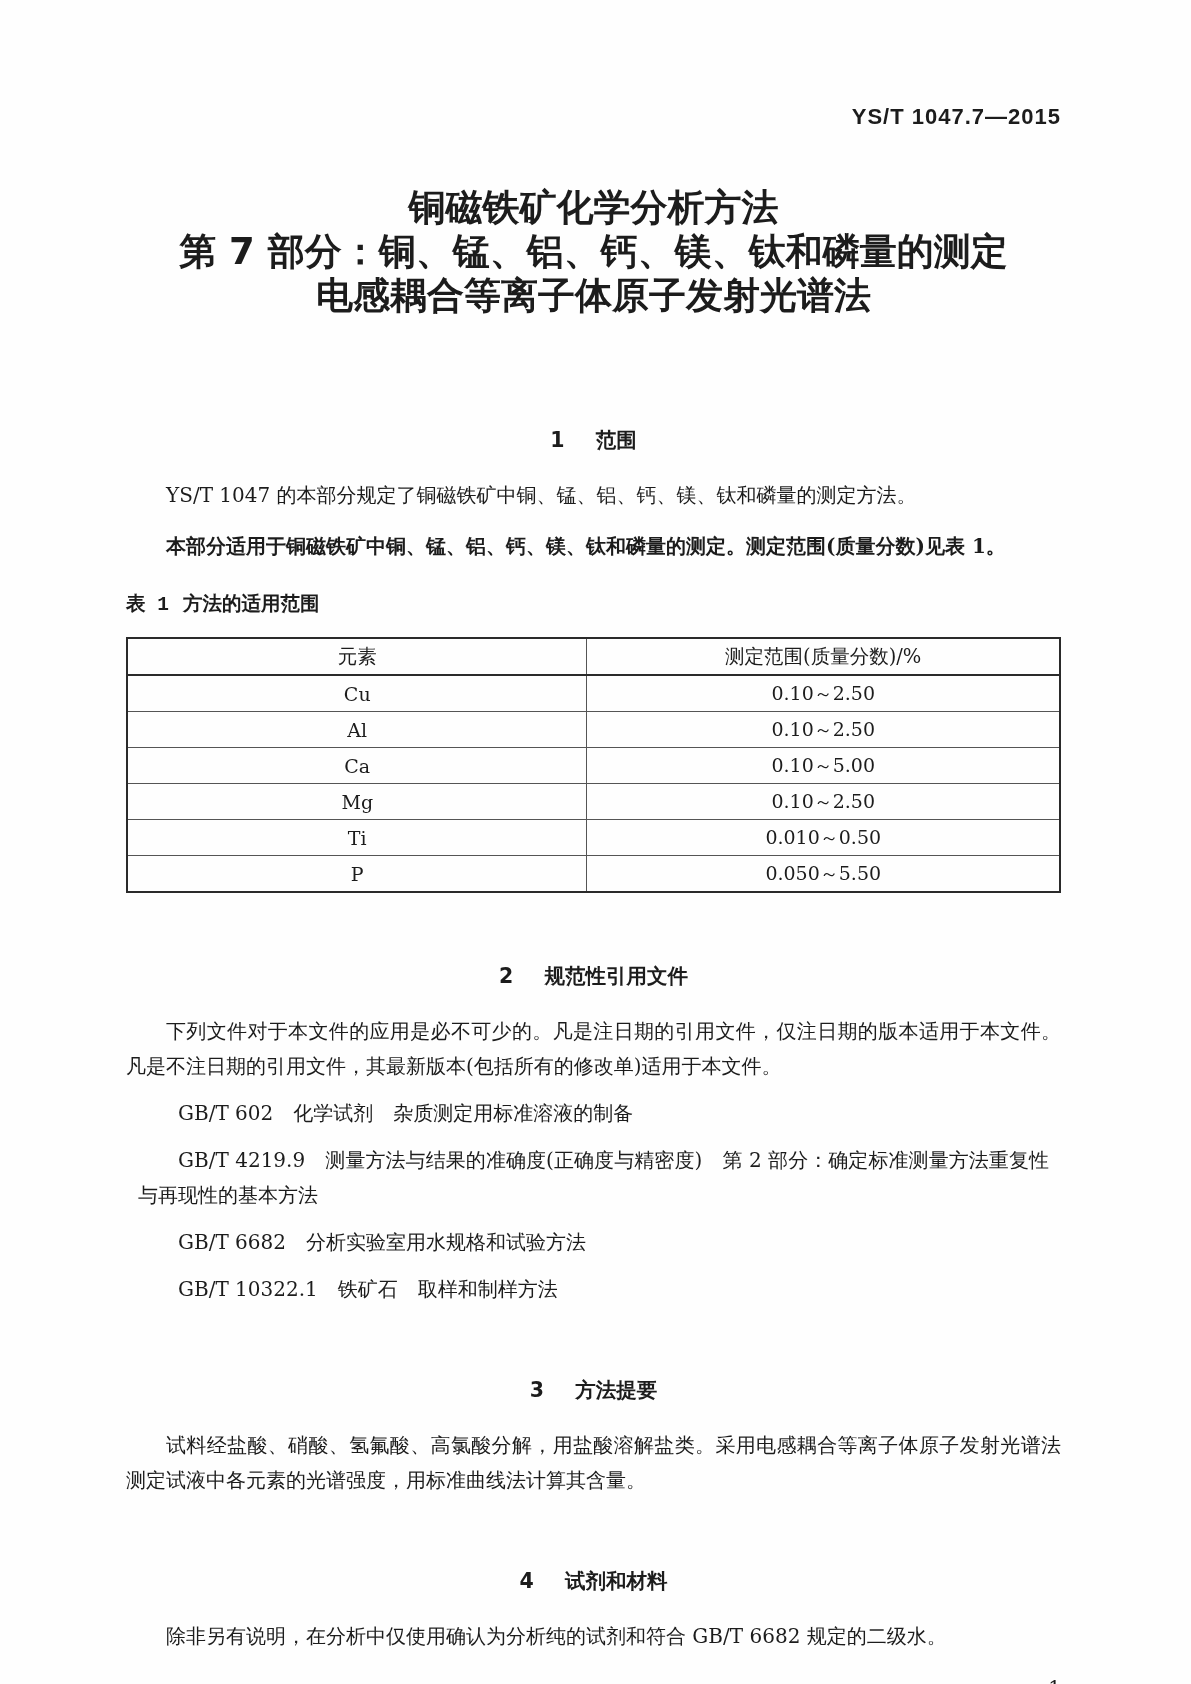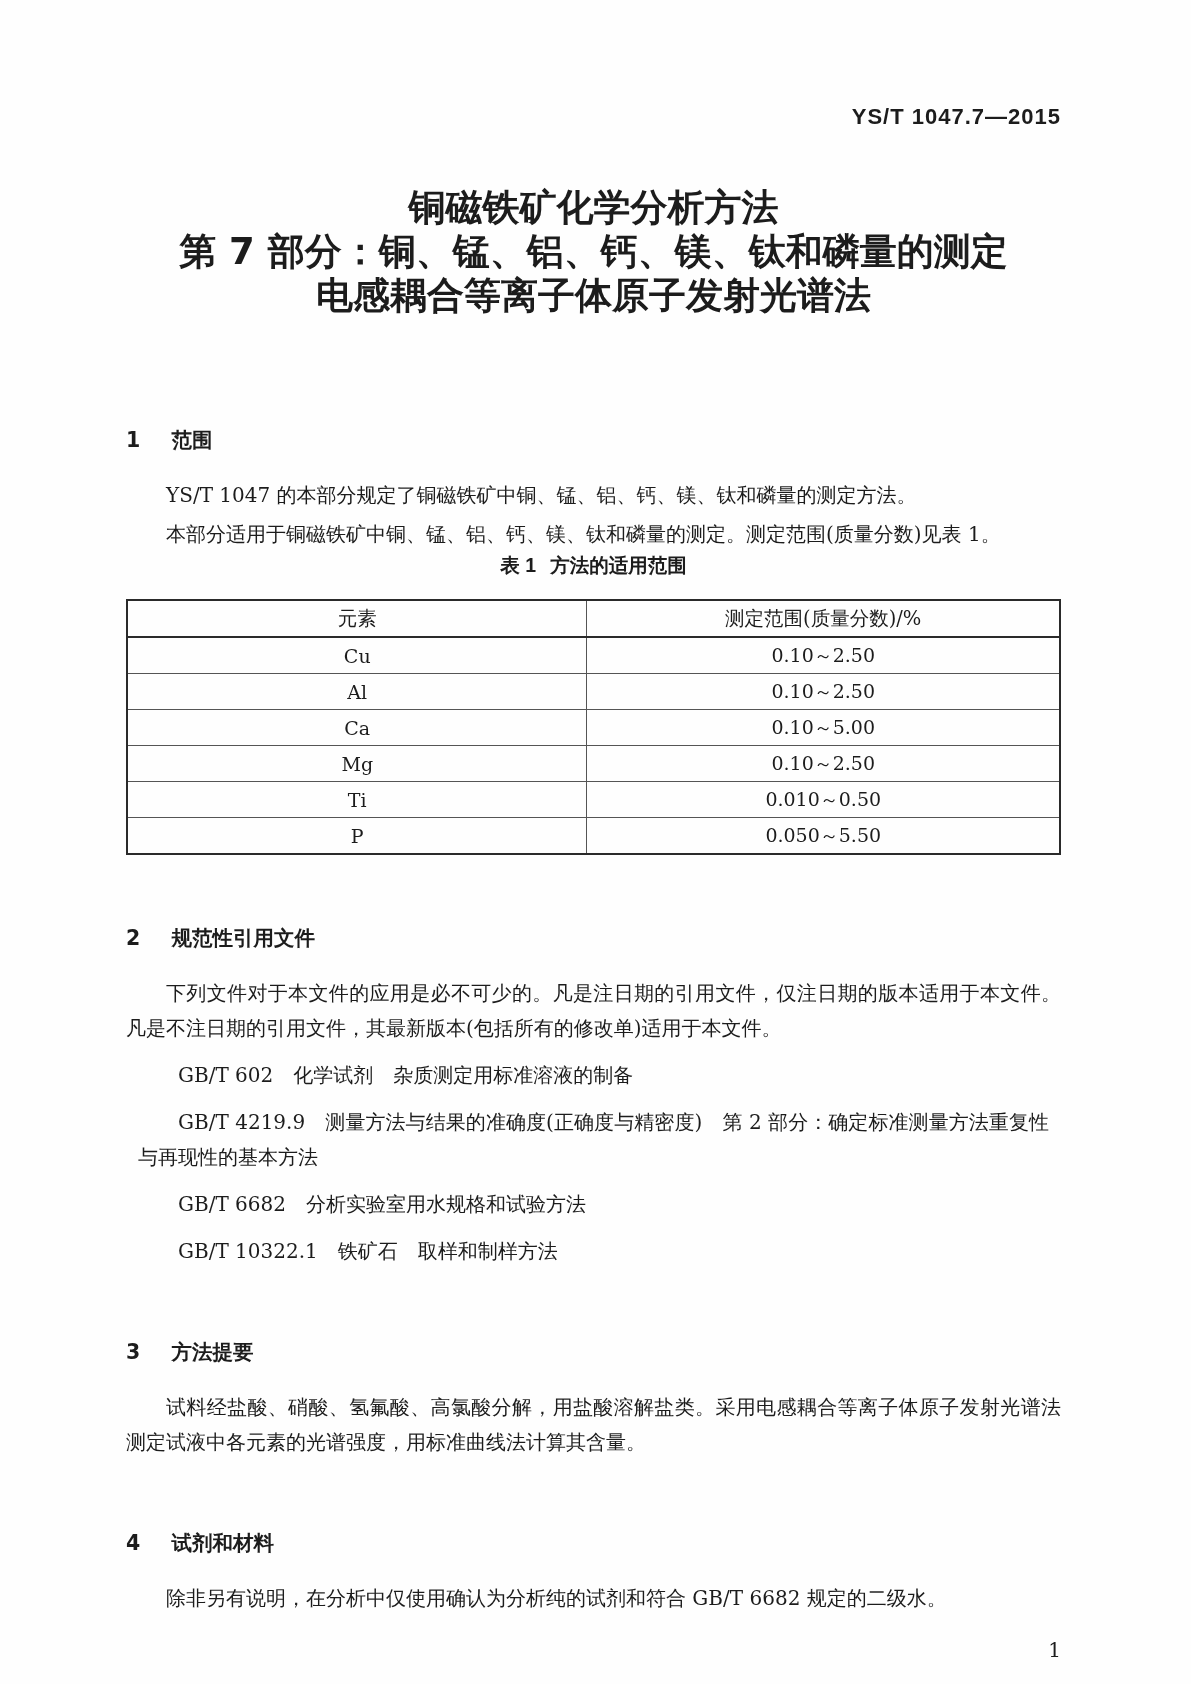--- a/index.html
+++ b/index.html
@@ -29,43 +29,44 @@
     font-size:37px;
     line-height:44px;
   }
   .sec-heading{
     margin:0;
     margin-top:110px;
     font-family:"DejaVu Sans","Liberation Sans",sans-serif;
     font-weight:bold;
     font-size:20.5px;
     line-height:24px;
+    text-align:center;
   }
   .sec-heading .h-num{display:inline-block;}
   .sec-heading .h-label{display:inline-block;margin-left:24px;}
   .sec-heading.h2,.sec-heading.h3,.sec-heading.h4{margin-top:71px;}
   .body-para{
     margin:0;
     margin-top:26px;
     font-size:20px;
     line-height:35px;
     text-align:justify;
     text-indent:2em;
   }
-  .body-para.follow{margin-top:4px;}
+  .body-para.follow{margin-top:16px;font-weight:bold;}
   .ref-para{
     margin:12px;
     font-size:20px;
     line-height:35px;
     text-align:justify;
     text-indent:2em;
   }
   .table-caption{
-    text-align:center;
-    font-family:Liberation Sans, sans-serif;
+    margin-top:26px;
+    font-family:Liberation Mono, monospace;
     font-weight:bold;
     font-size:19.5px;
   }
   .caption-gap{display:inline-block;width:14px;}
   table.range-table{
     margin-top:20px;
     width:100%;
     border-collapse:collapse;
     border:2.5px solid #2a2a2a;
     font-size:19px;

